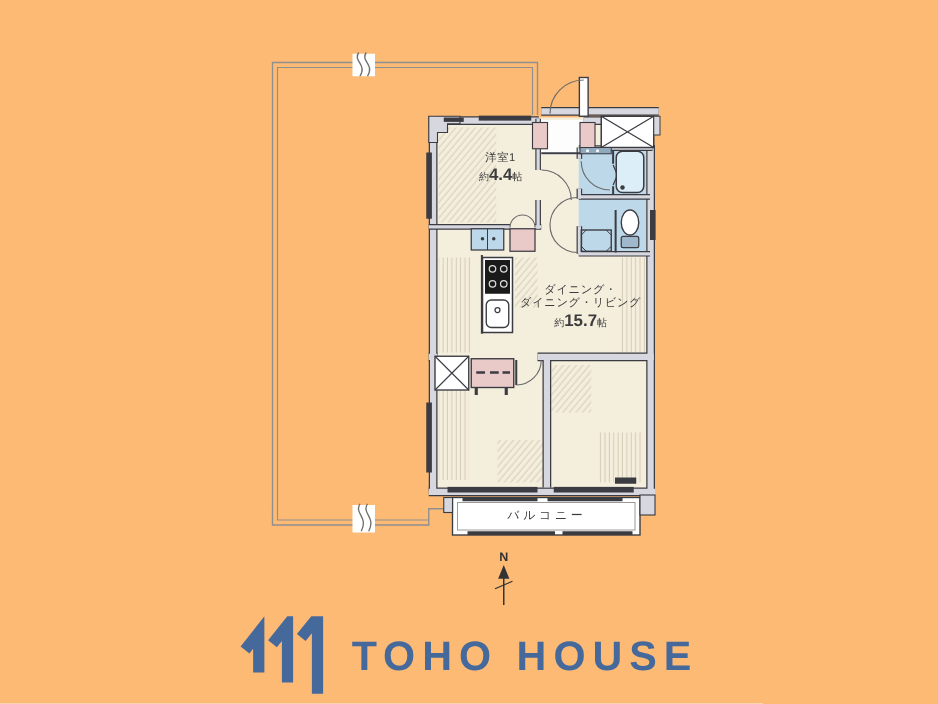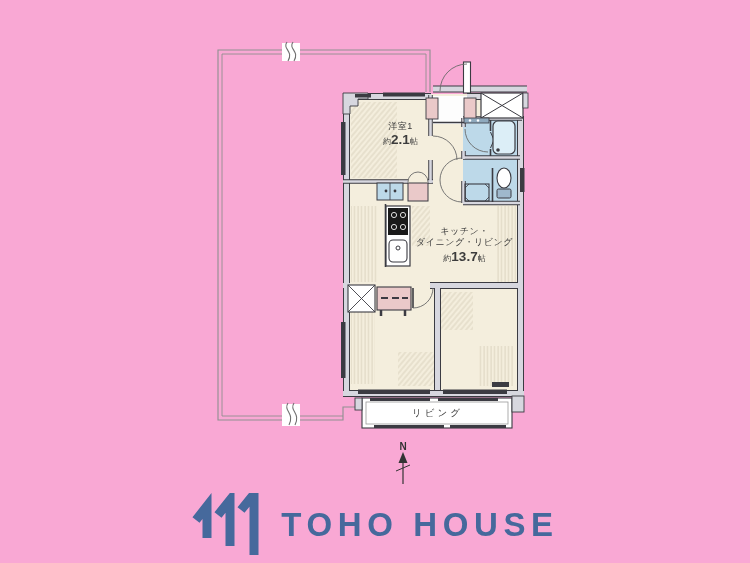--- a/index.html
+++ b/index.html
@@ -1,16 +1,16 @@
 <!DOCTYPE html>
 <html><head>
 <meta charset="utf-8">
 <style>
   html,body{margin:0;padding:0;background:#ffffff;}
-  #canvas{position:relative;width:750px;height:563px;background:#f9a8d4;overflow:hidden;
+  #canvas{position:relative;width:750px;height:563px;background:#fdba74;overflow:hidden;
           font-family:"Liberation Sans","DejaVu Sans",sans-serif;}
   svg{display:block;}
   .abs{position:absolute;}
   .plan-label{position:absolute;text-align:center;color:#3c3c3c;line-height:1.25;}
   .room-name{font-size:9px;letter-spacing:.5px;}
   .room-size{font-size:8px;white-space:nowrap;}
   .room-size .num{font-size:13.5px;font-weight:bold;letter-spacing:0;}
   .balcony-label{font-size:9.5px;letter-spacing:3px;color:#3c3c3c;}
   .compass-n{font-size:10px;font-weight:bold;color:#333;}
   #logo-row{position:absolute;left:0;top:492px;width:750px;height:66px;
@@ -214,32 +214,32 @@
 
     <g>
       <path d="M 403,456 V 484" stroke="#333333" stroke-width="1.2" fill="none"></path>
       <path d="M 403,452 L 398.5,463 L 407.5,463 Z" fill="#333333"></path>
       <path d="M 396,471 L 410,465" stroke="#333333" stroke-width="1" fill="none"></path>
     </g>
   </svg>
 
   <div class="plan-label" style="left:358px;top:121px;width:85px">
     <div class="room-name">洋室1</div>
-    <div class="room-size"><span>約</span><span class="num">2.1</span><span>帖</span></div>
+    <div class="room-size"><span>約</span><span class="num">4.4</span><span>帖</span></div>
   </div>
 
   <div class="plan-label" style="left:412px;top:226px;width:105px">
-    <div class="room-name">キッチン・</div>
+    <div class="room-name">ダイニング・</div>
     <div class="room-name">ダイニング・リビング</div>
-    <div class="room-size"><span>約</span><span class="num">13.7</span><span>帖</span></div>
+    <div class="room-size"><span>約</span><span class="num">15.7</span><span>帖</span></div>
   </div>
 
 
 
-  <div class="plan-label balcony-label" style="left:365px;top:407px;width:145px">リビング</div>
+  <div class="plan-label balcony-label" style="left:365px;top:407px;width:145px">バルコニー</div>
 
   <div class="plan-label compass-n" style="left:383px;top:441px;width:40px">N</div>
 
   <div id="logo-row">
     <svg width="74" height="64" viewBox="0 0 70 64">
       <g fill="none" stroke="#46699c" stroke-width="9" stroke-linejoin="miter">
         <path d="M 3,27 L 14,13 L 14,45"></path>
         <path d="M 25,22 L 37,7 L 37,53"></path>
         <path d="M 48,17 L 61,1 L 61,62"></path>
       </g>

